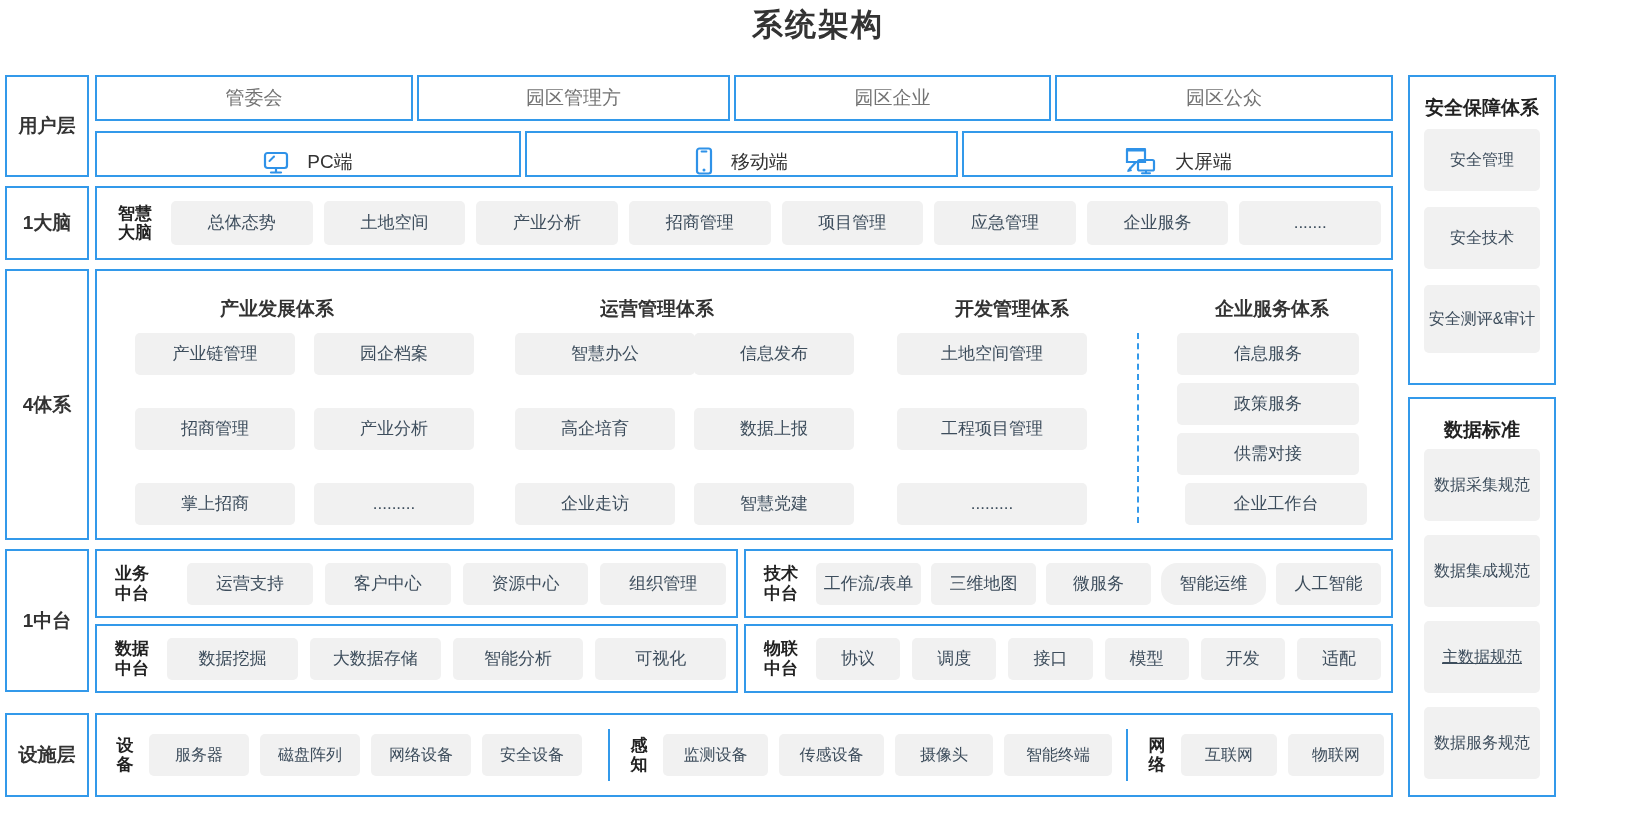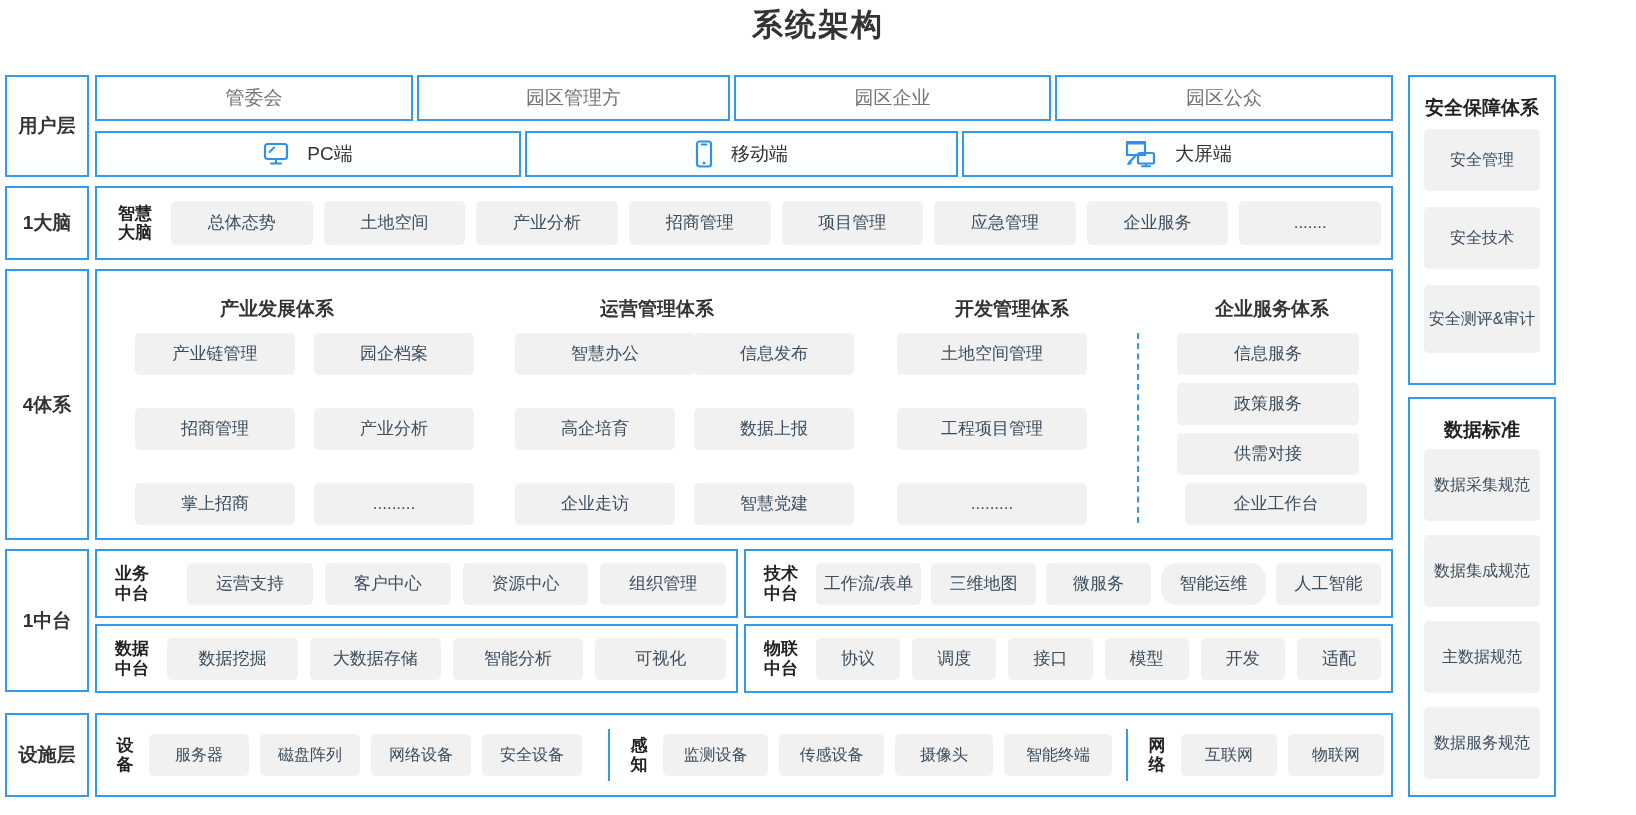--- a/index.html
+++ b/index.html
@@ -39,21 +39,21 @@
     font-size: 17px; line-height: 1.15;
   }
   .chip.small { font-size: 16px; }
 
   
   .userbox {
     display: flex; align-items: center; justify-content: center;
     font-size: 19px; color: #737373;
   }
   .termbox {
-    display: flex; align-items: center; justify-content: center;
+    display: flex; align-items: flex-end; justify-content: center;
     gap: 18px; font-size: 19px; color: #333;
   }
   .termbox svg { display: block; }
 
   
   .side-tag {
     font-size: 17px; font-weight: bold; color: #222;
     display: flex; align-items: center; justify-content: center;
     text-align: center; line-height: 1.12;
   }
@@ -436,21 +436,21 @@
     <div class="panel-title" style="top:18px;">数据标准</div>
     <div id="panel-1" style="position:absolute; left:14px; top:50px; right:14px; bottom:14px;
          display:flex; flex-direction:column; gap:14px;">
         <div class="chip small" style="height: 72px; flex: 0 0 auto;">
           <span style="padding: 0px 6px;">数据采集规范</span>
         </div>
         <div class="chip small" style="height: 72px; flex: 0 0 auto;">
           <span style="padding: 0px 6px;">数据集成规范</span>
         </div>
         <div class="chip small" style="height: 72px; flex: 0 0 auto;">
-          <span style="padding: 0px 6px;">主数据规范</span>
+          <span style="padding: 0px 6px; text-decoration: underline;">主数据规范</span>
         </div>
         <div class="chip small" style="height: 72px; flex: 0 0 auto;">
           <span style="padding: 0px 6px;">数据服务规范</span>
         </div>
       </div>
   </div>
 
 </div>
 
 </body></html>

